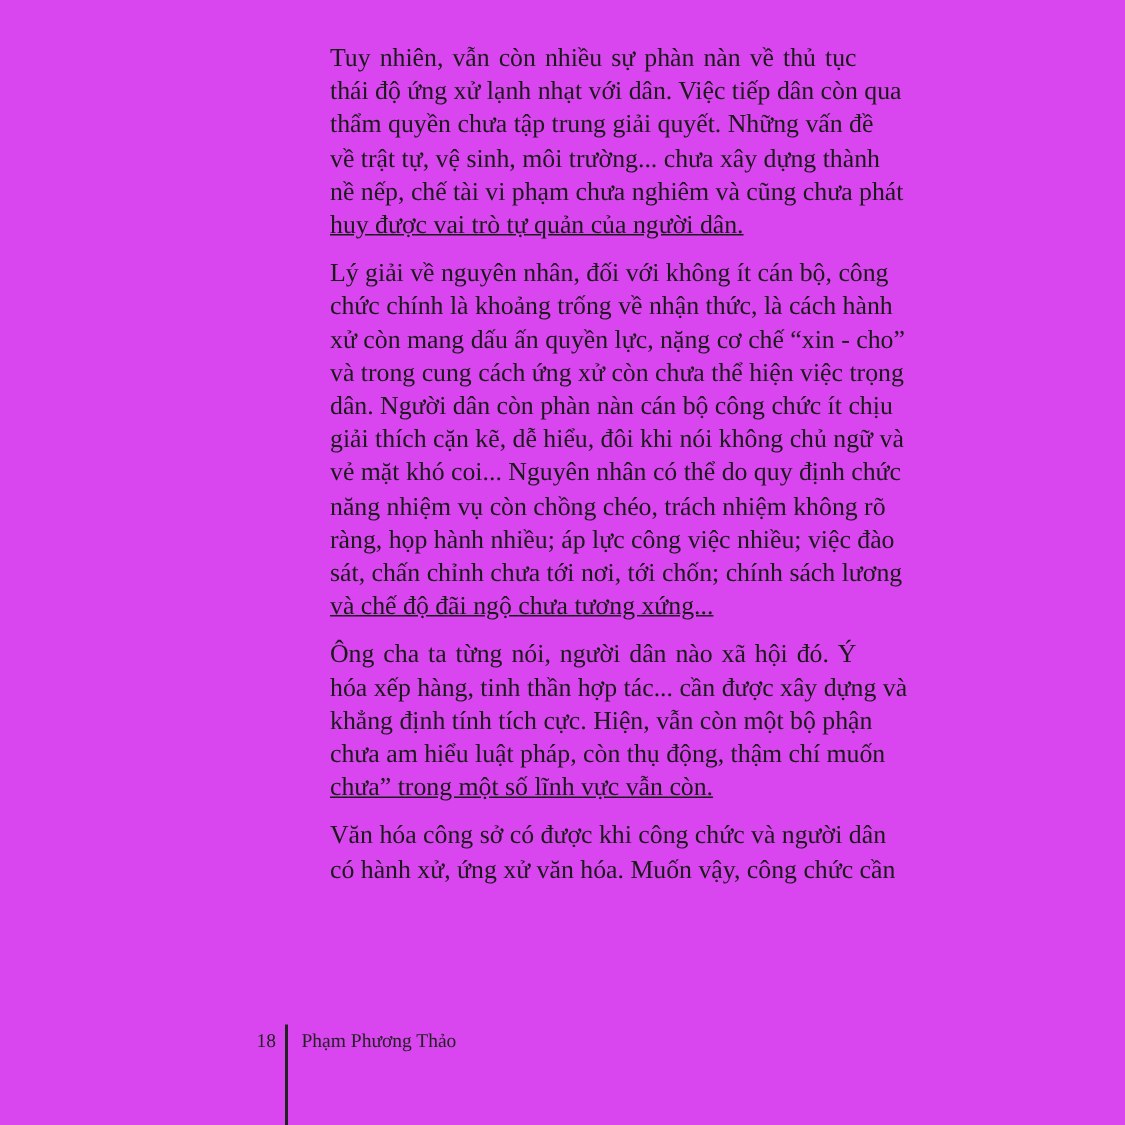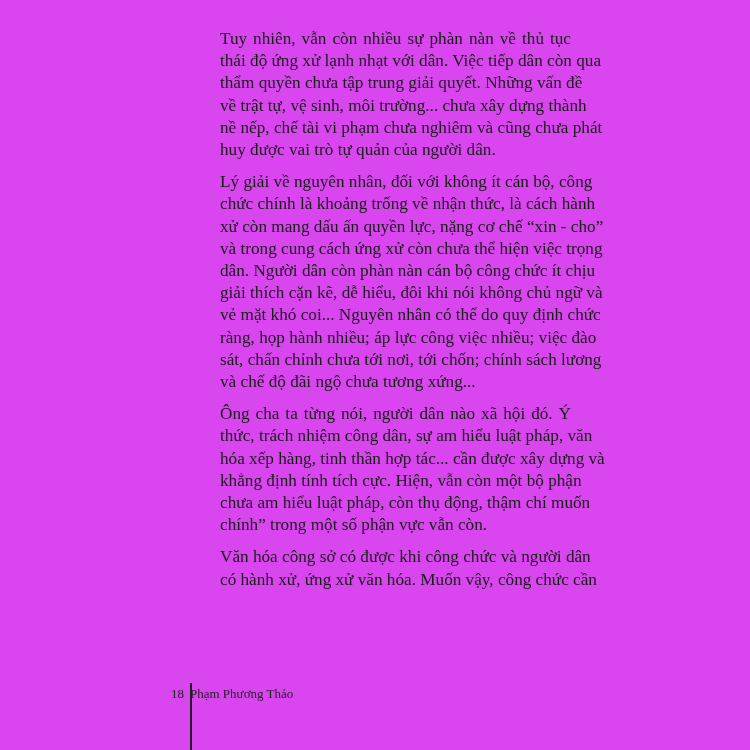--- a/index.html
+++ b/index.html
@@ -36,20 +36,21 @@
     text-align: justify;
   }
   .line {
     display: block;
     text-align: justify;
     text-align-last: justify;
     white-space: nowrap;
   }
   .line.last {
     text-align-last: left;
+    text-decoration: underline;
   }
   .footer {
     position: absolute;
     left: 0; top: 0;
     width: 750px; height: 750px;
     pointer-events: none;
   }
   .page-number {
     position: absolute;
     left: 171px;
@@ -60,21 +61,21 @@
   .footer-rule {
     position: absolute;
     left: 190px;
     top: 683px;
     width: 1.5px;
     height: 67px;
     background: #222;
   }
   .author {
     position: absolute;
-    left: 190px;
+    left: 201px;
     top: 686px;
     font-size: 13px;
     color: #222;
   }
 </style>
 </head>
 <body>
 
 <div class="page">
   <div class="text-block">
@@ -89,32 +90,32 @@
     </p>
 
     <p class="para">
       <span class="line">Lý giải về nguyên nhân, đối với không ít cán bộ, công</span>
       <span class="line">chức chính là khoảng trống về nhận thức, là cách hành</span>
       <span class="line">xử còn mang dấu ấn quyền lực, nặng cơ chế “xin - cho”</span>
       <span class="line">và trong cung cách ứng xử còn chưa thể hiện việc trọng</span>
       <span class="line">dân. Người dân còn phàn nàn cán bộ công chức ít chịu</span>
       <span class="line">giải thích cặn kẽ, dễ hiểu, đôi khi nói không chủ ngữ và</span>
       <span class="line">vẻ mặt khó coi... Nguyên nhân có thể do quy định chức</span>
+      <span class="line">năng nhiệm vụ còn chồng chéo, trách nhiệm không rõ</span>
       <span class="line">ràng, họp hành nhiều; áp lực công việc nhiều; việc đào</span>
       <span class="line">sát, chấn chỉnh chưa tới nơi, tới chốn; chính sách lương</span>
       <span class="line last">và chế độ đãi ngộ chưa tương xứng...</span>
     </p>
 
     <p class="para">
       <span class="line">Ông cha ta từng nói, người dân nào xã hội đó. Ý</span>
-      <span class="line">thức, trách nhiệm công dân, sự am hiểu luật pháp, văn</span>
       <span class="line">hóa xếp hàng, tinh thần hợp tác... cần được xây dựng và</span>
       <span class="line">khẳng định tính tích cực. Hiện, vẫn còn một bộ phận</span>
       <span class="line">chưa am hiểu luật pháp, còn thụ động, thậm chí muốn</span>
-      <span class="line last">chính” trong một số phận vực vẫn còn.</span>
+      <span class="line last">chưa” trong một số lĩnh vực vẫn còn.</span>
     </p>
 
     <p class="para">
       <span class="line">Văn hóa công sở có được khi công chức và người dân</span>
       <span class="line">có hành xử, ứng xử văn hóa. Muốn vậy, công chức cần</span>
     </p>
 
   </div>
 
   <div class="footer">

